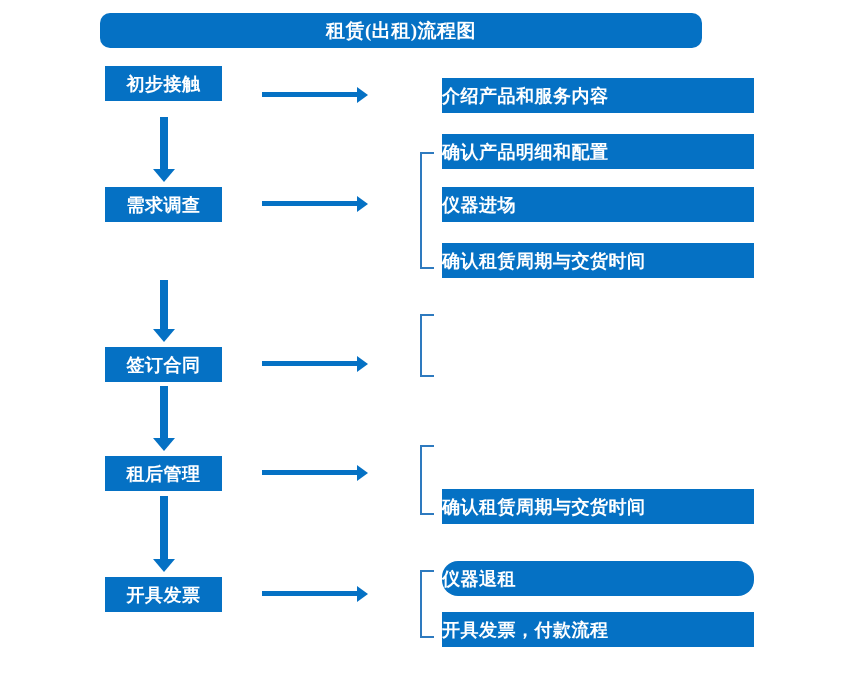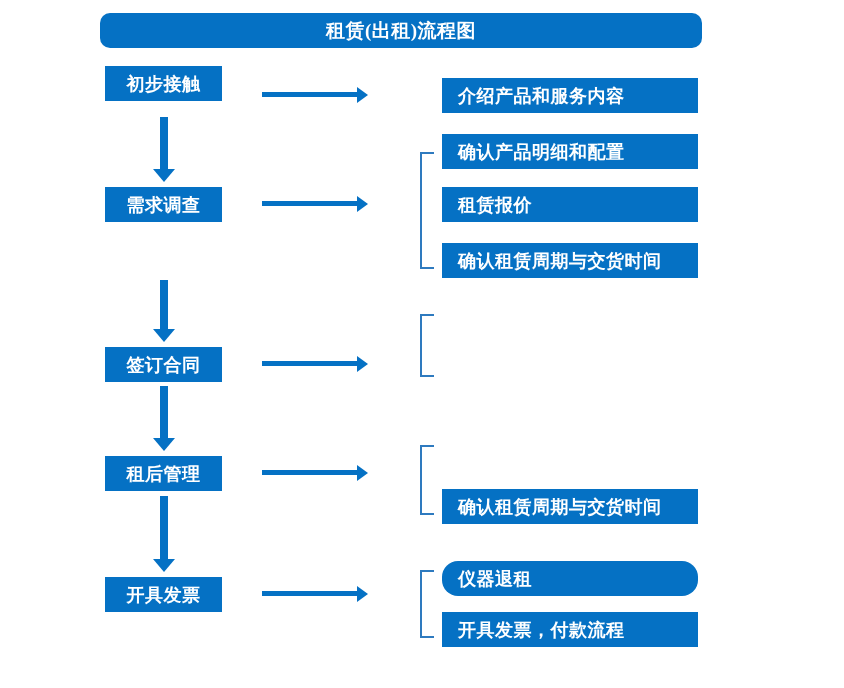--- a/index.html
+++ b/index.html
@@ -40,24 +40,24 @@
   }
   .left-box {
     left: 105px;
     width: 117px;
     height: 35px;
     justify-content: center;
     font-size: 18px;
   }
   .right-box {
     left: 442px;
-    width: 256px;
+    width: 312px;
     height: 35px;
     justify-content: flex-start;
-    padding-left: 16px;
+    padding-left: 0;
     font-size: 18px;
   }
   
   .h-arrow {
     position: absolute;
     height: 16px;
   }
   .h-arrow .shaft {
     position: absolute;
     left: 0;
@@ -173,21 +173,21 @@
   <div class="bracket" style="left:420px; top:314px; height:63px;"></div>
 
   <div class="bracket" style="left:420px; top:445px; height:70px;"></div>
 
   <div class="bracket" style="left:420px; top:570px; height:68px;"></div>
 
   <div class="box right-box" style="top:78px;">介绍产品和服务内容</div>
 
   <div class="box right-box" style="top:134px;">确认产品明细和配置</div>
 
-  <div class="box right-box" style="top:187px;">租赁报价</div>
+  <div class="box right-box" style="top:187px;">仪器进场</div>
 
   <div class="box right-box" style="top:243px;">确认租赁周期与交货时间</div>
 
 
 
 
   <div class="box right-box" style="top:489px;">确认租赁周期与交货时间</div>
 
   <div class="box right-box" style="top:561px;border-radius:16px;">仪器退租</div>
 

